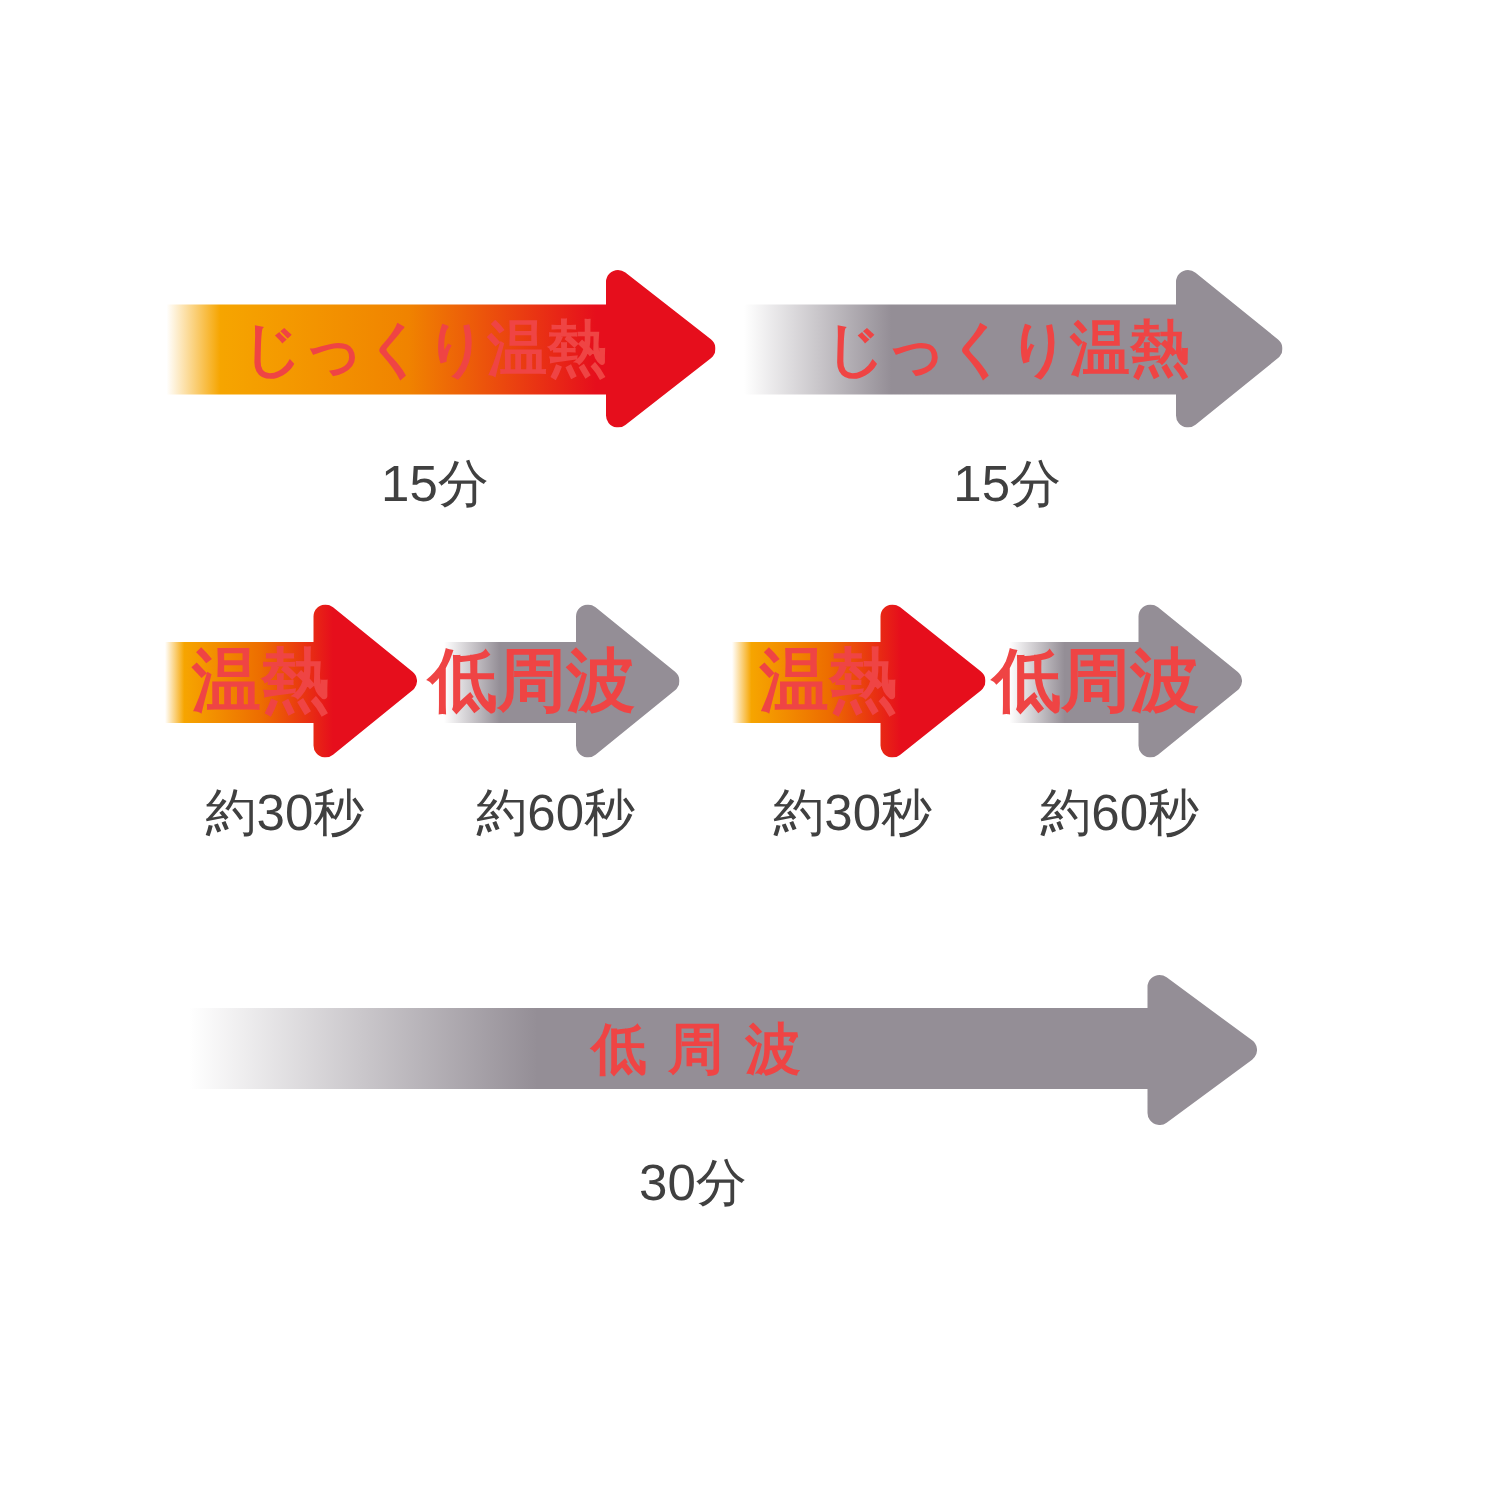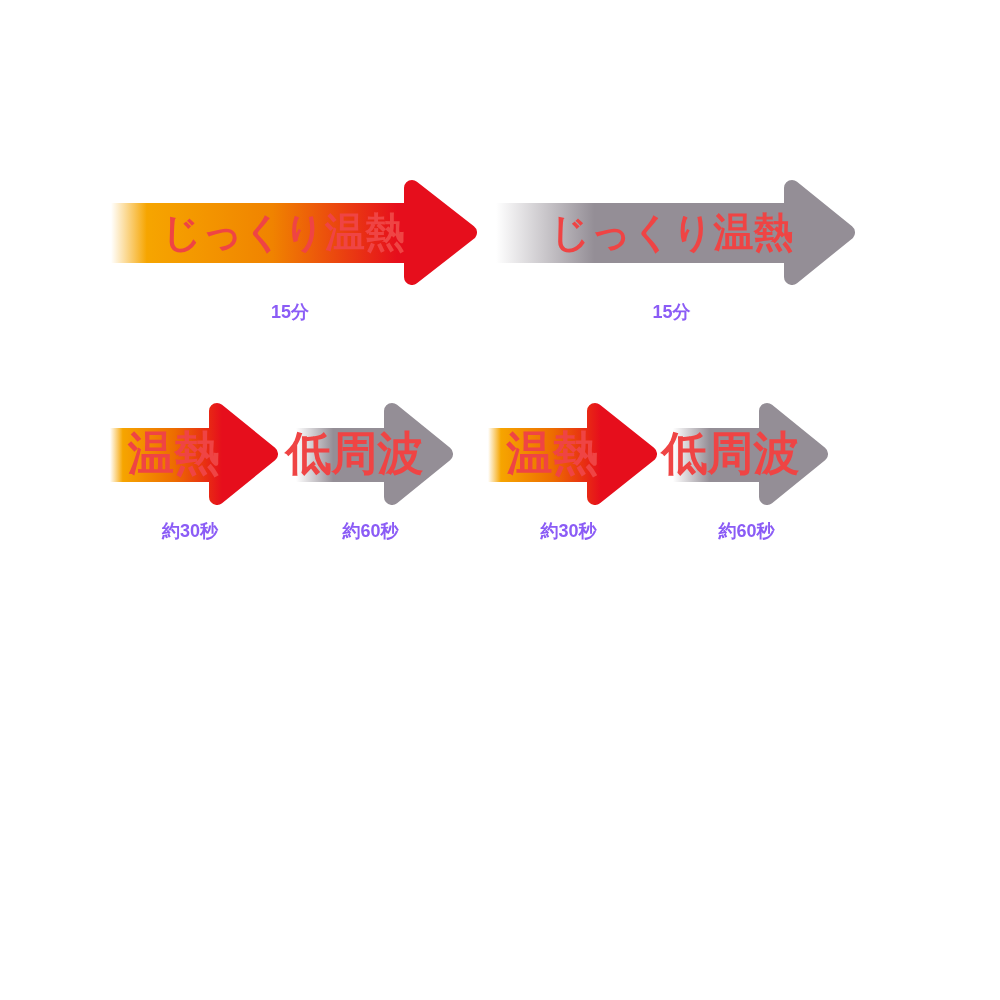--- a/index.html
+++ b/index.html
@@ -11,21 +11,21 @@
     position:absolute;left:0;top:0;right:0;bottom:0;
     display:flex;align-items:center;justify-content:center;
     color:#ef4444;font-weight:bold;white-space:nowrap;
     pointer-events:none;
   }
   .r1 .arrow-text{font-size:40px;}
   .r2 .arrow-text{font-size:46px;}
   .r3 .arrow-text{font-size:37px;letter-spacing:2px;}
   .time-label{
     position:absolute;left:0;right:0;text-align:center;
-    color:#8b5cf6;font-size:18px;font-weight:bold;white-space:nowrap;
+    color:#404040;font-size:34px;font-weight:normal;white-space:nowrap;
   }
   .r1 .time-label{top:120px;}
   .r2 .time-label{top:116px;}
   .r3 .time-label{top:116px;padding-right:32px;}
   .pr14{padding-right:14px;}
   .pr26{padding-right:26px;}
   .pr32{padding-right:32px;}
 </style>
 </head>
 <body>
@@ -107,14 +107,21 @@
   </div>
 
   <div class="unit r2" style="left:665px;top:403px;width:163px;height:102px;">
     <svg class="arrow-svg" width="163" height="102" viewBox="0 0 163 102">
       <path d="M 8 33 L 102 33 L 102 8 L 155 51 L 102 94 L 102 71 L 8 71 Z" fill="url(#gGrayS)" stroke="url(#gGrayS)" stroke-width="16" stroke-linejoin="round"></path>
     </svg>
     <div class="arrow-text pr32">低周波</div>
     <div class="time-label">約60秒</div>
   </div>
 
+  <div class="unit r3" style="left:118px;top:650px;width:720px;height:100px;">
+    <svg class="arrow-svg" width="720" height="100" viewBox="0 0 720 100">
+      <path d="M 8 30 L 655 30 L 655 8 L 712 50 L 655 92 L 655 68 L 8 68 Z" fill="url(#gGrayL)" stroke="url(#gGrayL)" stroke-width="16" stroke-linejoin="round"></path>
+    </svg>
+    <div class="arrow-text pr26">低 周 波</div>
+    <div class="time-label">30分</div>
+  </div>
 
 </div>
 
 </body></html>

